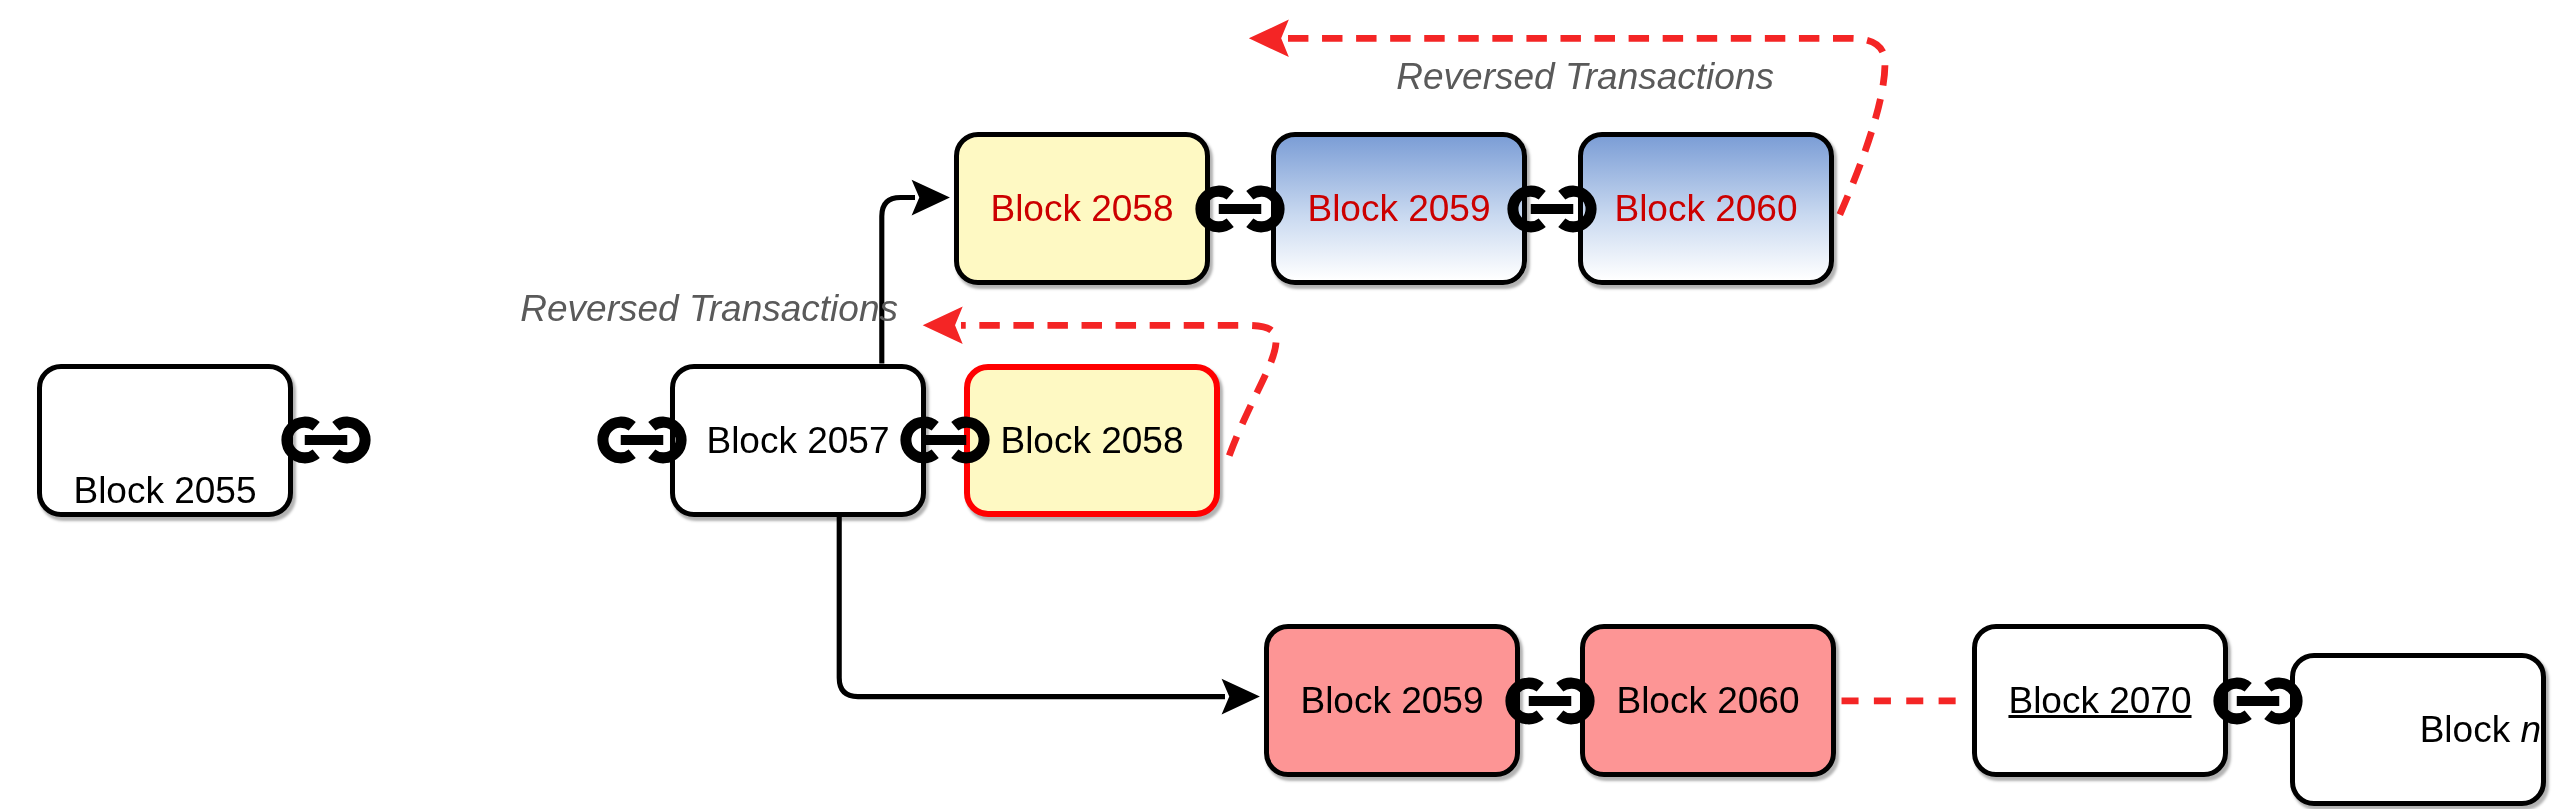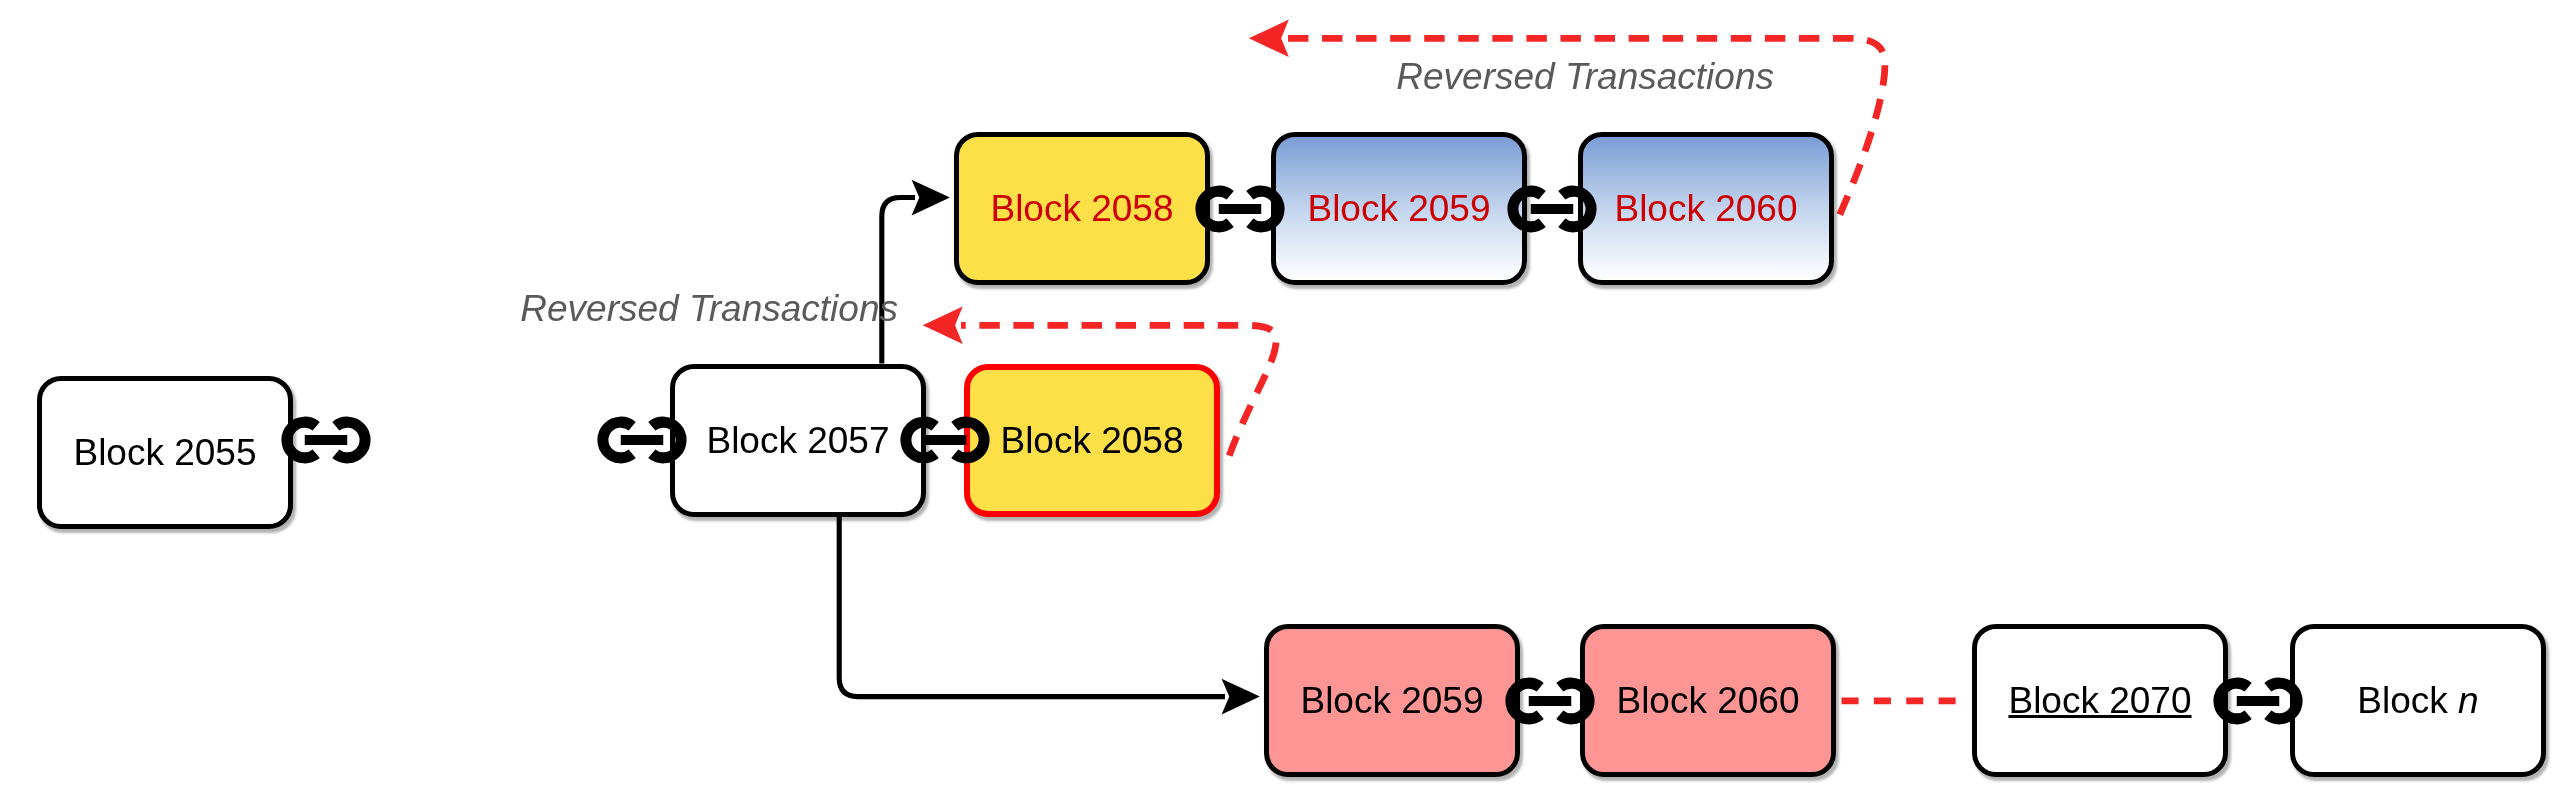--- a/index.html
+++ b/index.html
@@ -27,21 +27,21 @@
     display: flex;
     align-items: center;
     justify-content: center;
     font-size: 37px;
     color: #000000;
     background: #ffffff;
     box-shadow: 2.6px 3.4px 2.6px rgba(0,0,0,0.30);
     z-index: 2;
     white-space: nowrap;
   }
-  .block.fill-gray  { background: #fde047; text-align: right; }
+  .block.fill-gray  { background: #fef9c3; text-align: right; }
   .block.fill-pink  { background: #fd9595; }
   .block.fill-blue  { background: linear-gradient(180deg, #7c9ed6 0%, #c9d9f0 55%, #ffffff 100%); }
   .block.border-red { border-color: #ff0000; border-width: 6px; }
   .block.text-red   { color: #cc0000; }
   .chain-icon {
     position: absolute;
     width: 94px;
     height: 68px;
     z-index: 3;
   }
@@ -89,21 +89,21 @@
     <symbol id="chainlink" viewBox="0 0 110 80">
       <path d="M43.5 23.9 A21 21 0 1 0 43.5 56.1" fill="none" stroke="#000000" stroke-width="13"></path>
       <path d="M66.5 23.9 A21 21 0 1 1 66.5 56.1" fill="none" stroke="#000000" stroke-width="13"></path>
       <line x1="30" y1="40" x2="80" y2="40" stroke="#000000" stroke-width="12"></line>
     </symbol>
   </svg>
 
   <div class="annotation" style="left:455px; top:288px;">Reversed Transactions</div>
   <div class="annotation" style="left:1331px; top:56px;">Reversed Transactions</div>
 
-  <div class="block" style="left:37px; top:376px;">
+  <div class="block" style="left:37px; top:364px;align-items:flex-end;">
     <span>Block 2055</span>
   </div>
   <div class="block" style="left:670px; top:364px;text-align:right;">
     <span>Block 2057</span>
   </div>
   <div class="block fill-gray border-red" style="left:964px; top:364px;">
     <span>Block 2058</span>
   </div>
 
   <div class="block fill-gray text-red" style="left:954px; top:132px;">
@@ -118,21 +118,21 @@
 
   <div class="block fill-pink" style="left:1264px; top:624px;">
     <span>Block 2059</span>
   </div>
   <div class="block fill-pink" style="left:1580px; top:624px;">
     <span>Block 2060</span>
   </div>
   <div class="block" style="left:1972px; top:624px;text-decoration:underline;">
     <span>Block 2070</span>
   </div>
-  <div class="block" style="left:2290px; top:624px;">
+  <div class="block" style="left:2290px; top:653px;justify-content:flex-end;">
     <span>
       <span>Block </span><span class="italic-n">n</span>
     </span>
   </div>
 
   <svg class="chain-icon" style="left:279px; top:406px;" viewBox="0 0 110 80">
       <use href="#chainlink"></use>
     </svg>
   <svg class="chain-icon" style="left:595px; top:406px;" viewBox="0 0 110 80">
       <use href="#chainlink"></use>

